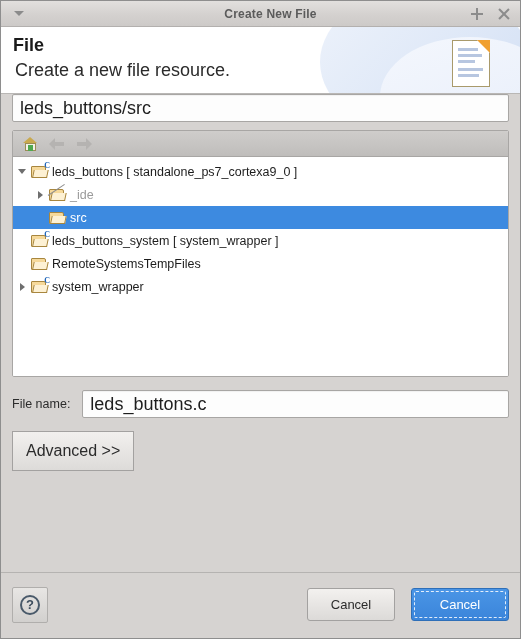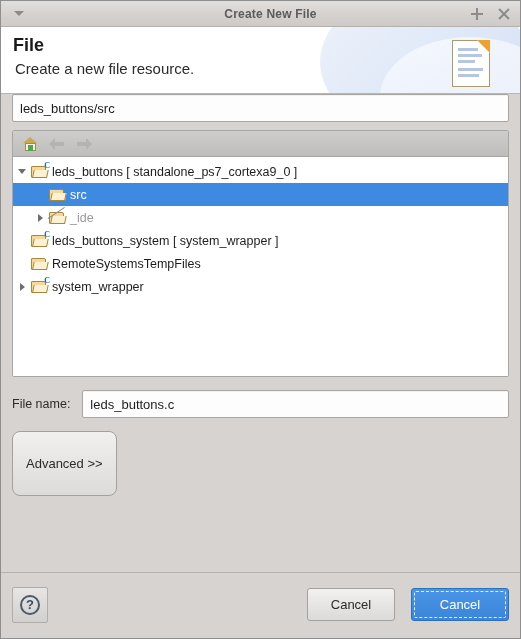--- a/index.html
+++ b/index.html
@@ -105,21 +105,21 @@
   .header-title {
     position: absolute;
     left: 12px; top: 8px;
     font-size: 18px;
     font-weight: bold;
     color: #1a1a1a;
   }
   .header-sub {
     position: absolute;
     left: 14px; top: 33px;
-    font-size: 15px;
+    font-size: 18px;
     color: #2b2b2b;
   }
   .header-icon {
     position: absolute;
     right: 28px; top: 13px;
     width: 40px; height: 48px;
   }
   .doc-page {
     position: absolute;
     left: 0; top: 0;
@@ -166,21 +166,21 @@
   }
   .textfield {
     box-sizing: border-box;
     height: 28px;
     background: #fdfdfd;
     border: 1px solid #a8a6a4;
     border-radius: 2px;
     display: flex;
     align-items: center;
     padding: 0 7px;
-    font-size: 13px;
+    font-size: 18px;
     color: #1d1d1d;
     box-shadow: inset 0 1px 1px rgba(0,0,0,0.05);
   }
 
   
   .tree-panel {
     margin-top: 8px;
     border: 1px solid #a8a6a4;
     border-radius: 2px;
     background: #ffffff;
@@ -335,26 +335,26 @@
     align-items: center;
     margin-top: 13px;
     gap: 12px;
   }
   .filename-row .label { margin: 0; flex: 0 0 auto; }
   .filename-row .textfield { flex: 1 1 auto; }
 
   .adv-wrap { margin-top: 13px; }
   .btn {
     box-sizing: border-box;
-    font-size: 13px;
+    font-size: 16px;
     color: #2b2b2b;
     background: linear-gradient(to bottom, #f2f0ee 0%, #dddbd9 100%);
     border: 1px solid #a3a1a0;
-    border-radius: 8px;
-    padding: 24px 13px;
+    border-radius: 0;
+    padding: 10px 13px;
     display: inline-flex;
     align-items: center;
     justify-content: center;
   }
 
   
   .footer {
     flex: 0 0 auto;
     border-top: 1px solid #b5b3b1;
     background: #d6d3d1;
@@ -481,41 +481,41 @@
             <div class="twisty">
               <div class="tw-open"></div>
             </div>
             <div class="folder-ic">
               <div class="fd-back"></div>
               <div class="fd-front"></div>
               <div class="fd-badge">C</div>
             </div>
             <span class="tree-label">leds_buttons [ standalone_ps7_cortexa9_0 ]</span>
           </div>
+          <div class="tree-row dim">
+            <div class="indent"></div>
+            <div class="twisty">
+              <div class="tw-closed"></div>
+            </div>
+            <div class="folder-ic">
+              <div class="fd-back"></div>
+              <div class="fd-front"></div>
+              <div class="fd-slash"></div>
+            </div>
+            <span class="tree-label">_ide</span>
+          </div>
           <div class="tree-row selected">
             <div class="indent"></div>
             <div class="twisty"></div>
             <div class="folder-ic">
               <div class="fd-back"></div>
               <div class="fd-front"></div>
             </div>
             <span class="tree-label">src</span>
           </div>
-          <div class="tree-row dim">
-            <div class="indent"></div>
-            <div class="twisty">
-              <div class="tw-closed"></div>
-            </div>
-            <div class="folder-ic">
-              <div class="fd-back"></div>
-              <div class="fd-front"></div>
-              <div class="fd-slash"></div>
-            </div>
-            <span class="tree-label">_ide</span>
-          </div>
           <div class="tree-row">
             <div class="twisty"></div>
             <div class="folder-ic">
               <div class="fd-back"></div>
               <div class="fd-front"></div>
               <div class="fd-badge">C</div>
             </div>
             <span class="tree-label">leds_buttons_system [ system_wrapper ]</span>
           </div>
           <div class="tree-row">

